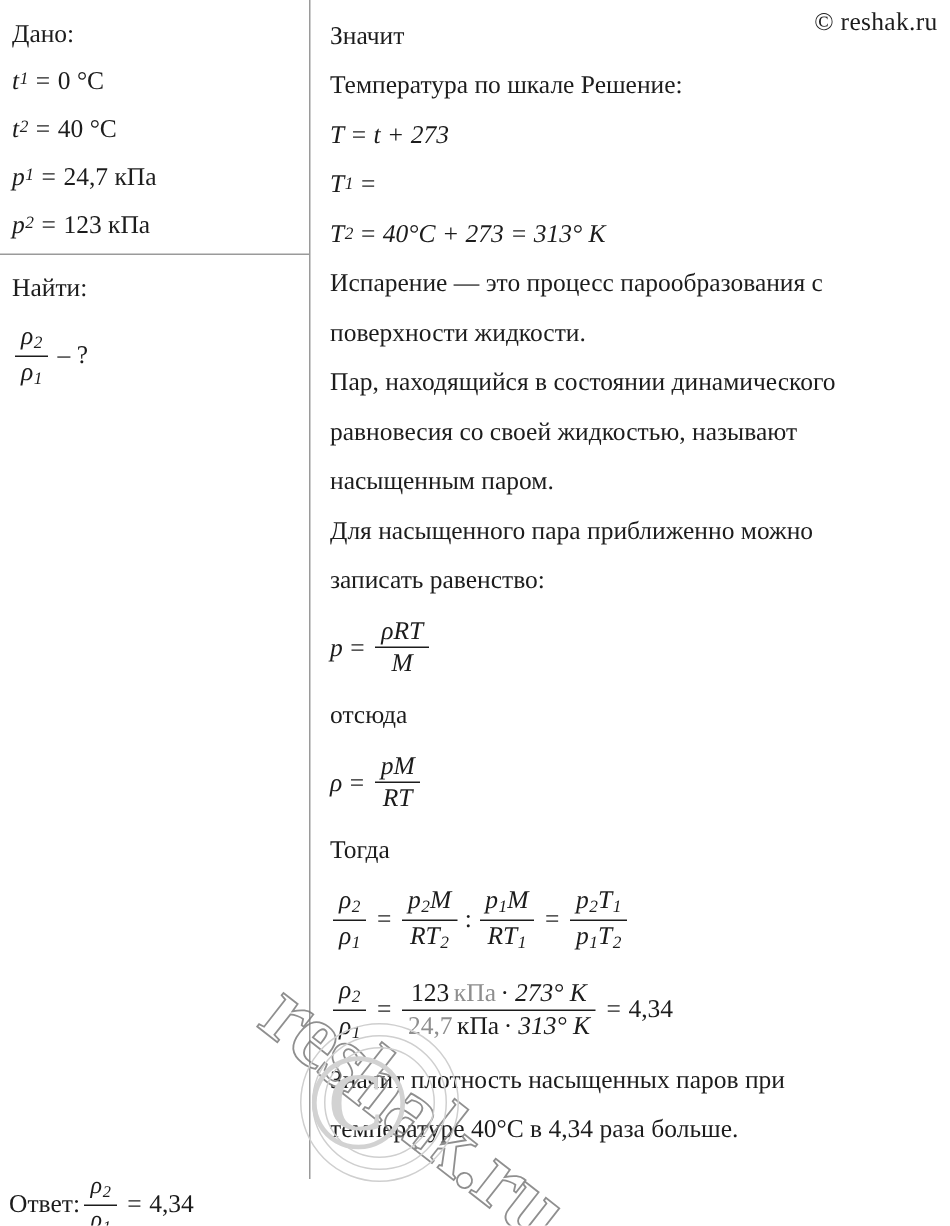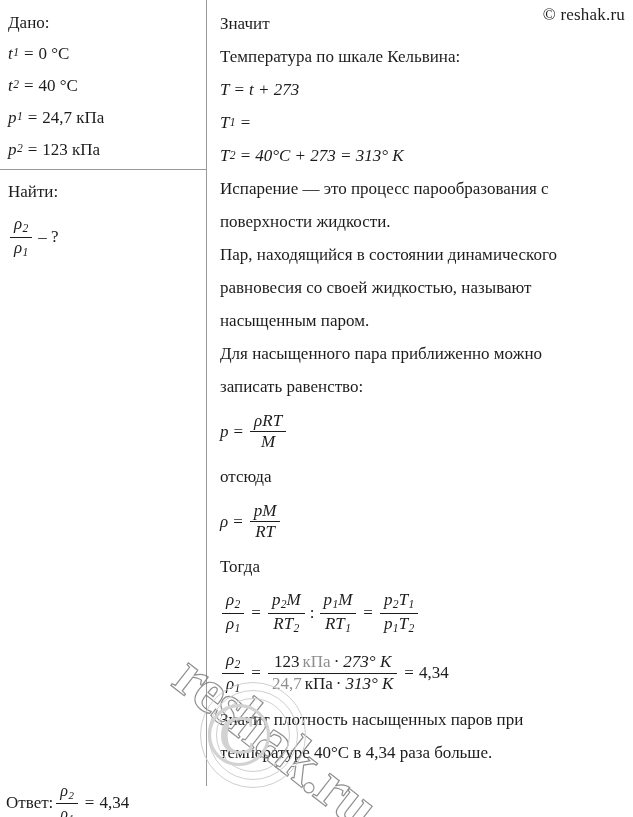--- a/index.html
+++ b/index.html
@@ -266,21 +266,21 @@
     </div>
 
   </div>
 
   <div class="right-col">
 
     <div class="copyright">© reshak.ru</div>
 
     <div class="r-line">Значит</div>
 
-    <div class="r-line">Температура по шкале Кельвина:</div>
+    <div class="r-line">Температура по шкале Решение:</div>
 
     <div class="r-line">
       <span class="mi">T</span>
       <span class="op">=</span>
       <span class="mi">t + 273</span>
     </div>
 
     <div class="r-line">
       <span class="mi">T</span>
         <span class="sub">1</span>

